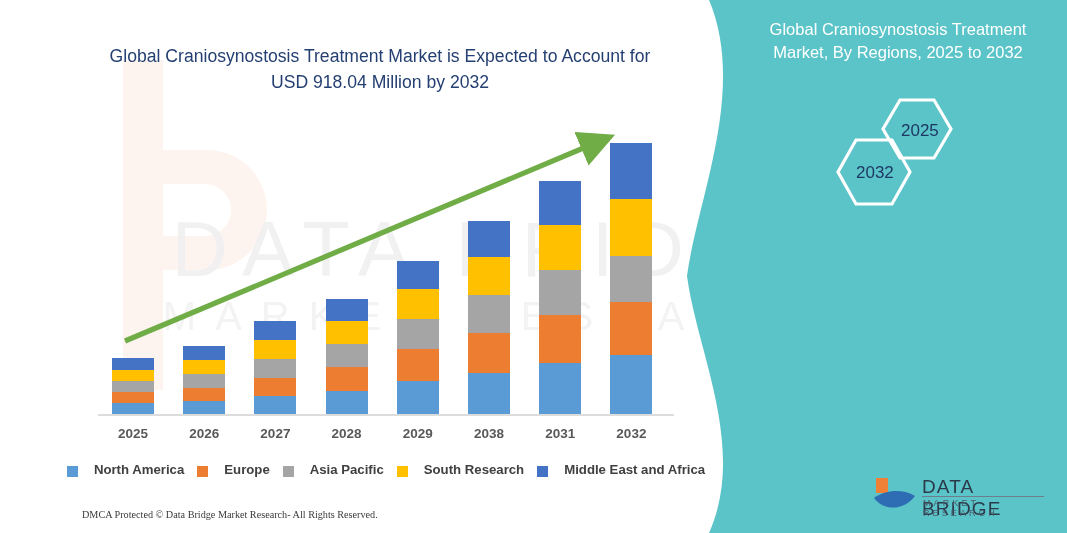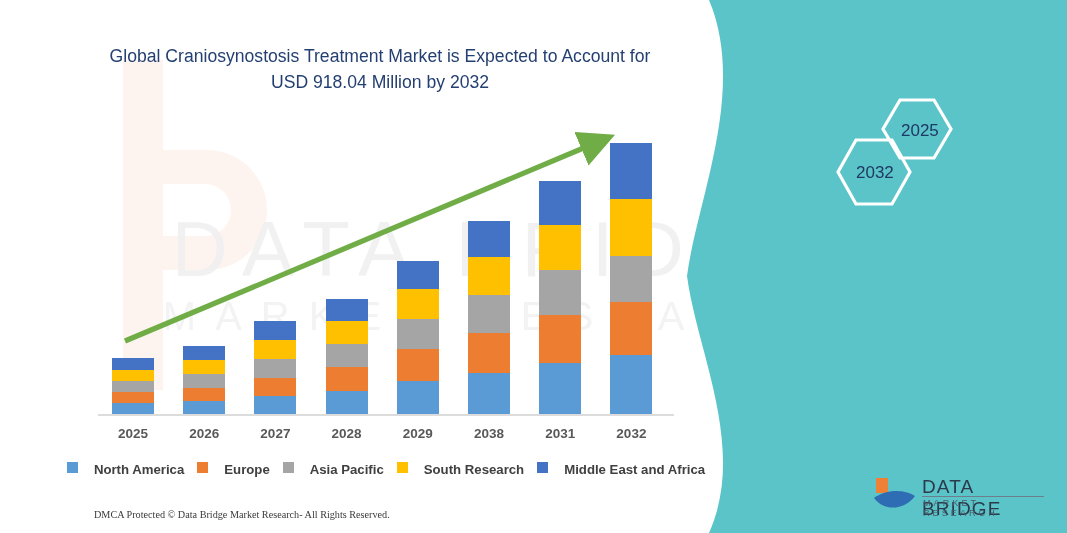--- a/index.html
+++ b/index.html
@@ -60,27 +60,27 @@
   .xlabels{position:absolute;left:96px;top:426px;width:580px;height:22px;}
   .xlab{
     position:absolute;width:60px;text-align:center;
     font-size:13.5px;font-weight:700;color:#595959;
   }
 
   .legend{
     position:absolute;left:96px;top:458px;width:580px;height:22px;
     display:flex;justify-content:center;align-items:center;gap:13px;
   }
-  .lg{display:flex;align-items:flex-start;gap:16px;}
+  .lg{display:flex;align-items:flex-end;gap:16px;}
   .lg-sw{width:11px;height:11px;display:block;}
   .lg-tx{font-size:13.2px;font-weight:700;color:#404040;white-space:nowrap;}
 
   .footer-l{
     position:absolute;left:82px;top:509px;
-    font-family:"Liberation Serif", serif;font-size:10.2px;color:#3a3a3a;white-space:nowrap;margin-left:12px;
+    font-family:"Liberation Serif", serif;font-size:10.2px;color:#3a3a3a;white-space:nowrap;
   }
   .footer-r{
     position:absolute;left:401px;top:509px;
     font-family:"Liberation Serif", serif;font-size:10.2px;color:#3a3a3a;white-space:nowrap;
   }
 </style>
 </head>
 <body>
 
 <div id="stage">
@@ -93,20 +93,21 @@
 
   <div class="wm-text">
     <span>DATA BRIDGE</span>
     <span class="l2">MARKET RESEARCH</span>
   </div>
 
   <svg class="teal-panel" viewBox="0 0 380 533" preserveAspectRatio="none">
     <path d="M380 0 L22 0 C 60 90, 10 200, 0 276 C 10 352, 60 448, 22 533 L380 533 Z" fill="#5bc4c8"></path>
   </svg>
 
+  <div class="panel-title">Global Craniosynostosis Treatment Market, By Regions, 2025 to 2032</div>
 
   <div class="hexwrap">
     <svg width="150" height="116" viewBox="0 0 150 116">
       <polygon points="70,4 104,4 121,33 104,62 70,62 53,33" fill="none" stroke="#ffffff" stroke-width="3.2"></polygon>
       <polygon points="26,44 62,44 80,76 62,108 26,108 8,76" fill="none" stroke="#ffffff" stroke-width="3.2"></polygon>
     </svg>
     <span class="hex-label" style="left:71px;top:25px;">2025</span>
     <span class="hex-label" style="left:26px;top:67px;">2032</span>
   </div>
 

